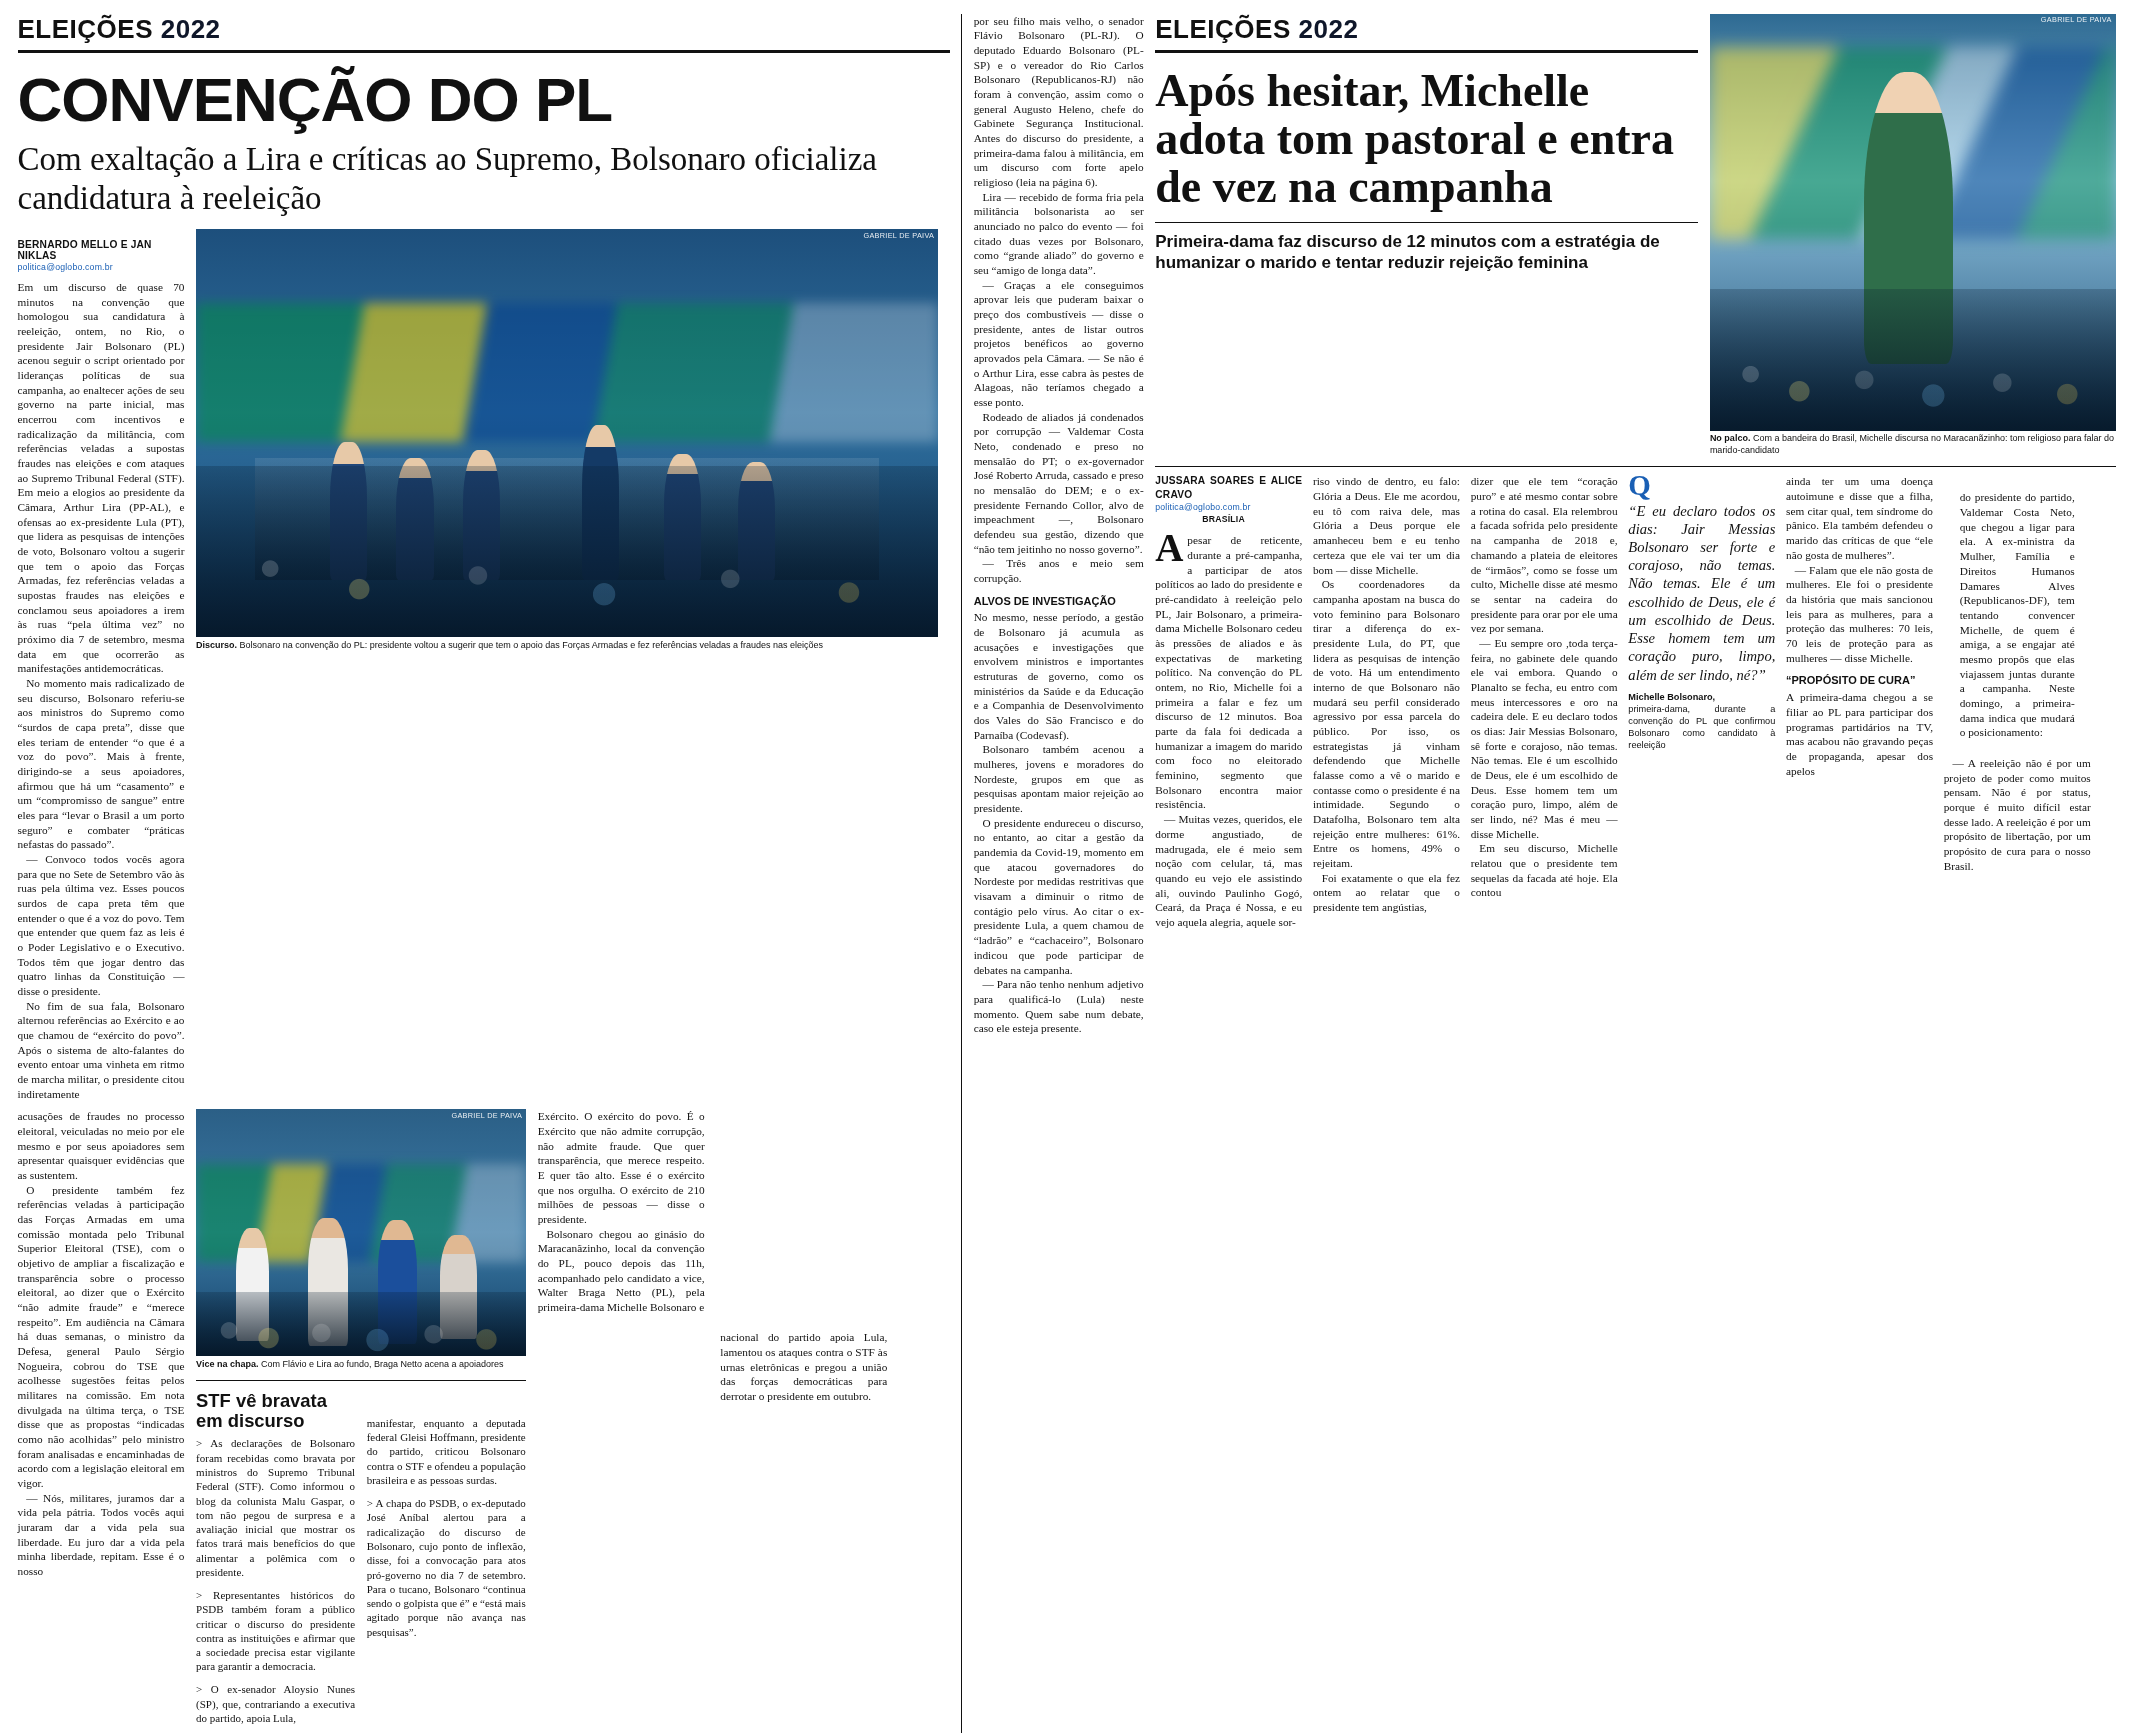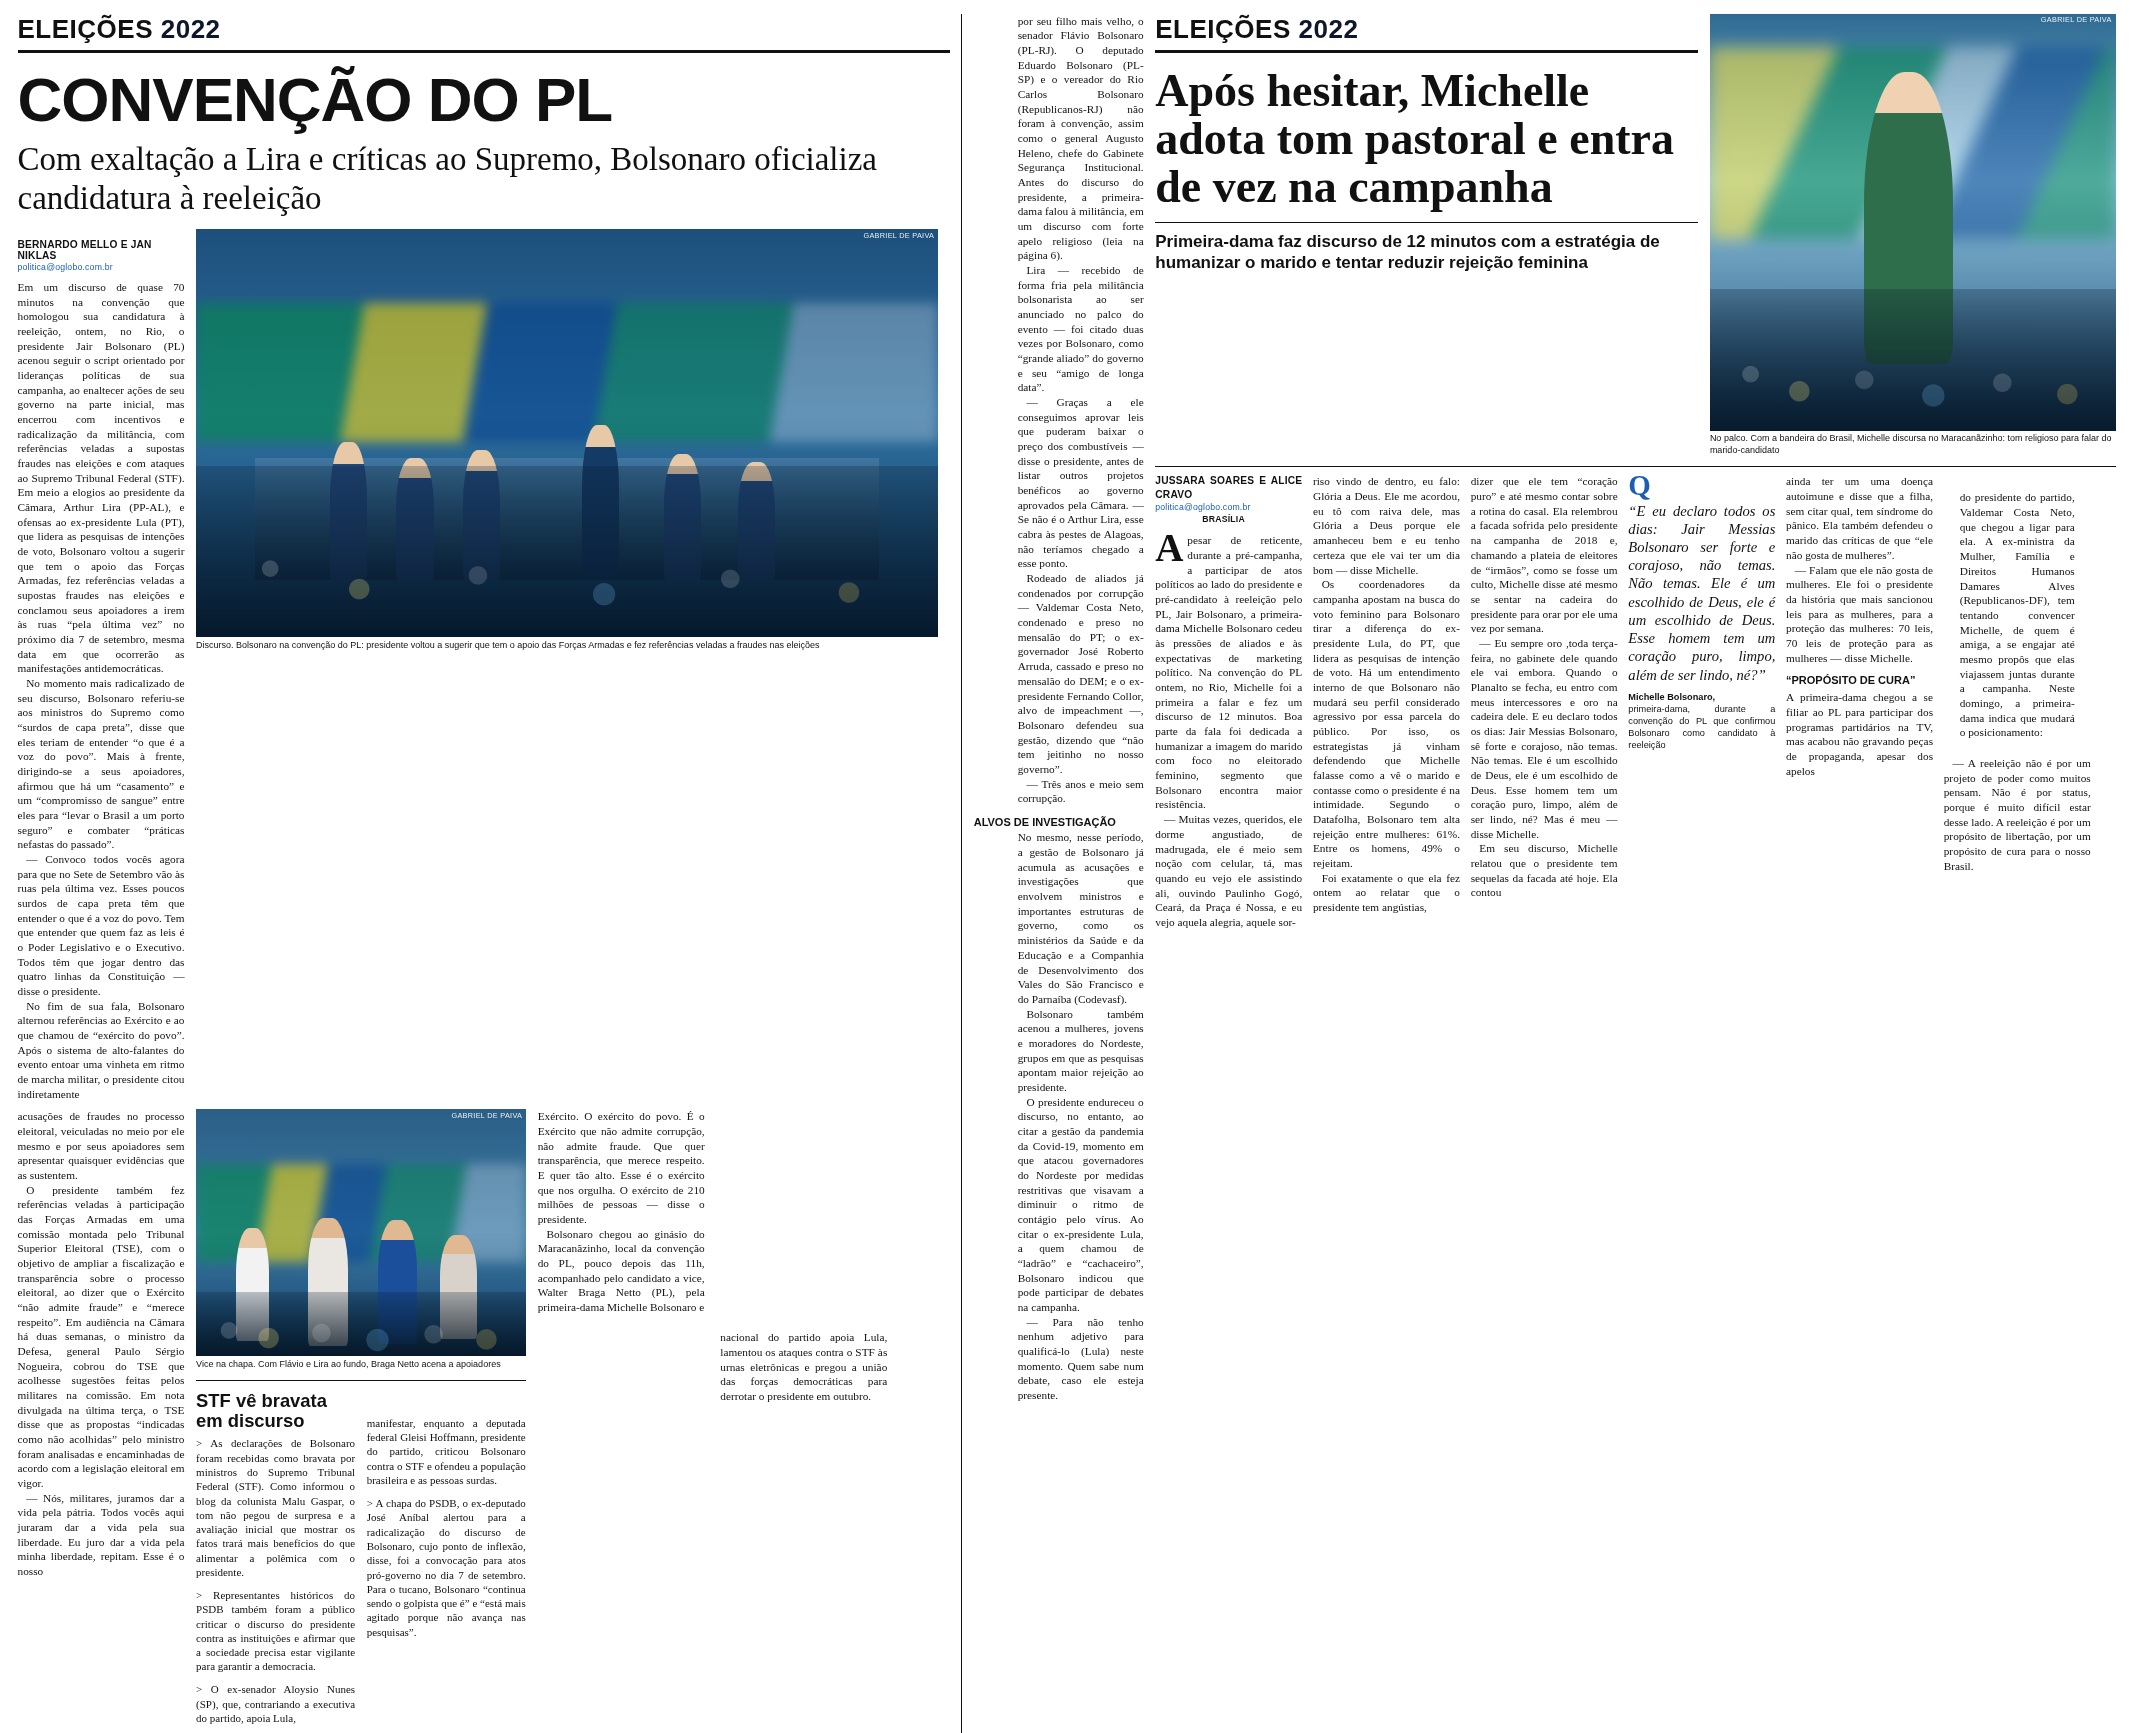--- a/index.html
+++ b/index.html
@@ -20,21 +20,21 @@
   .byline .loc{display:block;font-weight:bold;color:#111;font-size:8.7px;margin-top:1px;padding-left:47px;}
 
   .col{font-size:11.3px;line-height:1.30;text-align:justify;hyphens:auto;}
   .col p{margin:0 0 0 0;text-indent:8.7px;}
   .col p.first{text-indent:0;}
   .dropcap::first-letter{float:left;font-size:39px;line-height:30px;font-weight:bold;padding-right:3.9px;font-family:"Liberation Serif",serif;}
 
   .photo{position:relative;background:#2a5d86;overflow:hidden;}
   .credit{position:absolute;top:1.9px;right:3.9px;font-family:"Liberation Sans",sans-serif;font-size:7.3px;color:#fff;letter-spacing:0.3px;opacity:.9;}
   .caption{font-family:"Liberation Sans",sans-serif;font-size:9px;line-height:1.25;margin-top:2.9px;}
-  .caption b{font-weight:normal;margin-top:31px;}
+  .caption b{font-weight:bold;margin-top:31px;}
 
   
   .top{display:flex;gap:0;}
   .left-block{width:932px;}
   .vsep{width:1px;background:#111;margin:0 11.6px;}
   .mid-block{width:170px;}
   .right-block{flex:1;}
 
   
   .left-cols{display:flex;gap:11.6px;margin-top:5.8px;}
@@ -45,21 +45,21 @@
   .ll-text{width:167px;}
   .ll-mid{width:330px;}
   .ll-right{width:388px;}
 
   .boxhead{font-family:"Liberation Sans",sans-serif;font-weight:bold;font-size:18.4px;line-height:1.08;margin:3.9px 0 5.8px 0;}
   .bullets{font-size:11px;line-height:1.30;text-align:justify;}
   .bullets p{margin:0 0 8.7px 0;text-indent:0;}
   .bullets p::before{content:"";}
 
   
-  .mid-col{font-size:11.3px;line-height:1.30;text-align:justify;margin-left:44px;}
+  .mid-col{font-size:11.3px;line-height:1.30;text-align:justify;}
 
   
   .r-head{font-family:"Liberation Serif",serif;font-weight:bold;font-size:46px;line-height:1.04;margin:13.6px 0 11.6px 0;}
   .r-deck{font-family:"Liberation Sans",sans-serif;font-weight:bold;font-size:17px;line-height:1.25;margin:0 0 7.8px 0;}
   .r-body{display:flex;gap:10.7px;}
   .r-body .c{width:147px;font-size:11.3px;line-height:1.30;text-align:justify;}
 
   .pull{border-top:0;}
   .qmark{font-family:"Liberation Serif",serif;font-weight:bold;font-size:29px;color:#1a5fb4;line-height:.8;margin-bottom:3.9px;}
   .quote{font-family:"Liberation Serif",serif;font-style:italic;font-size:14.6px;line-height:1.25;}

